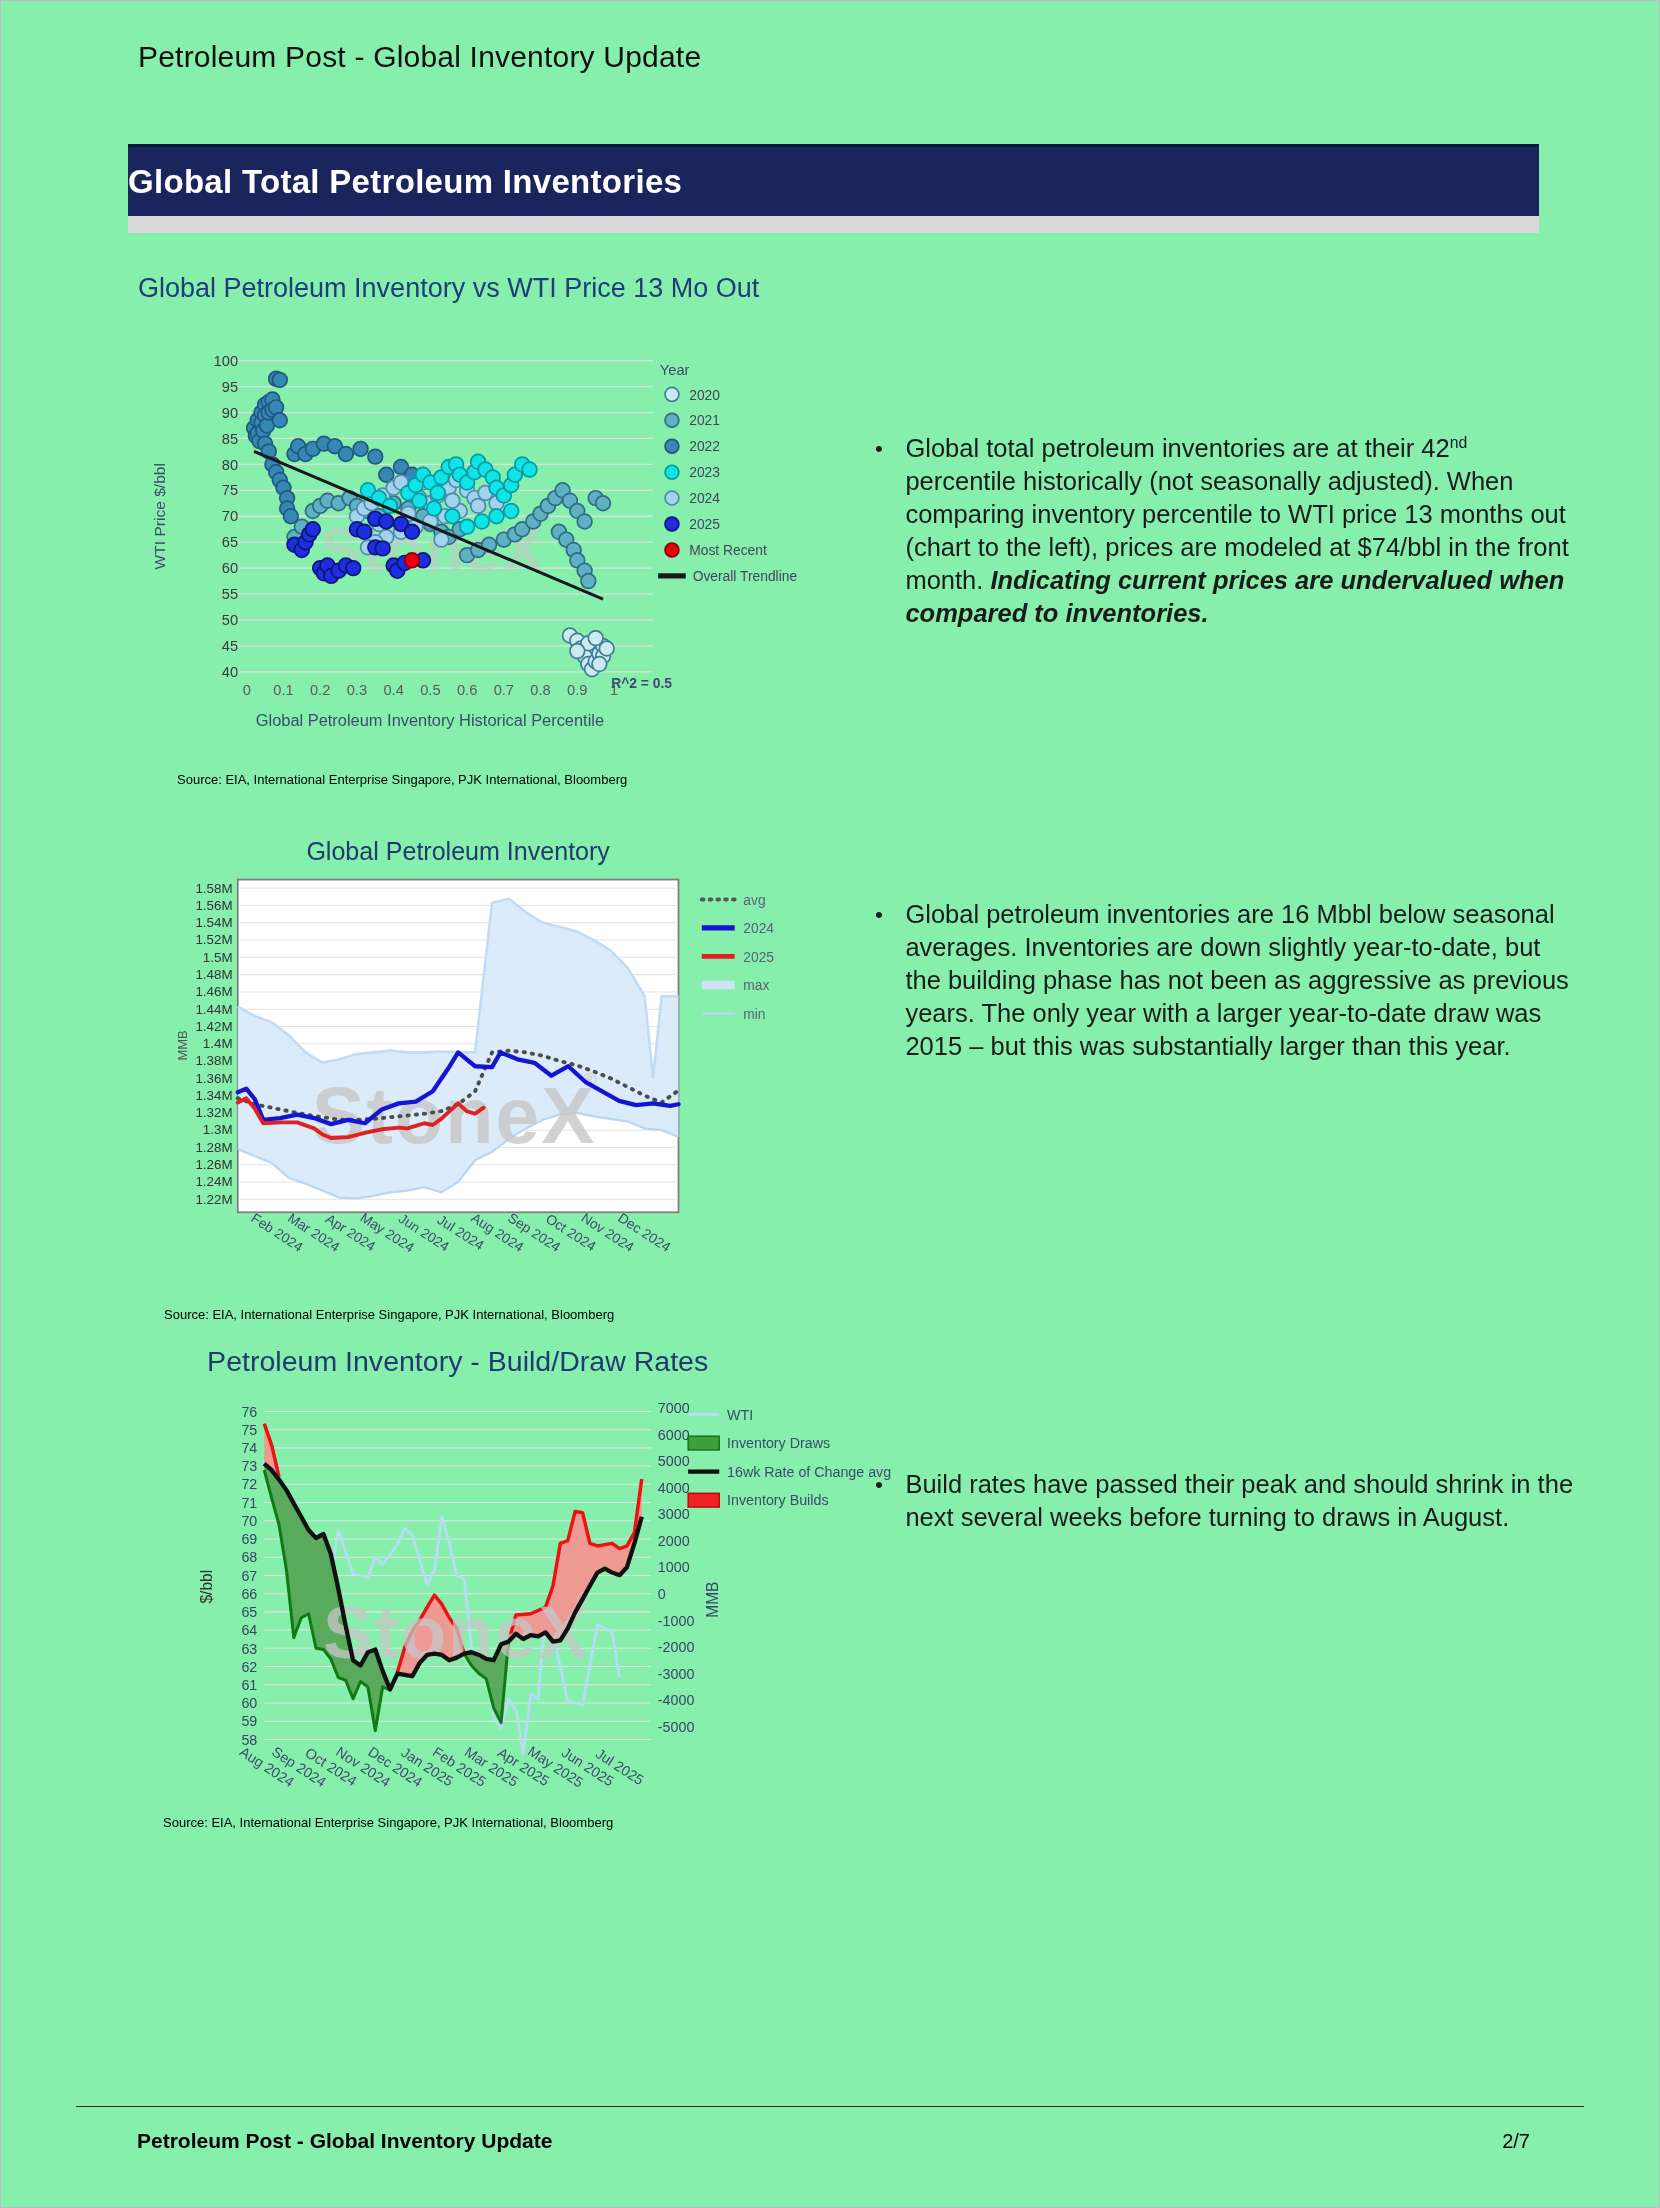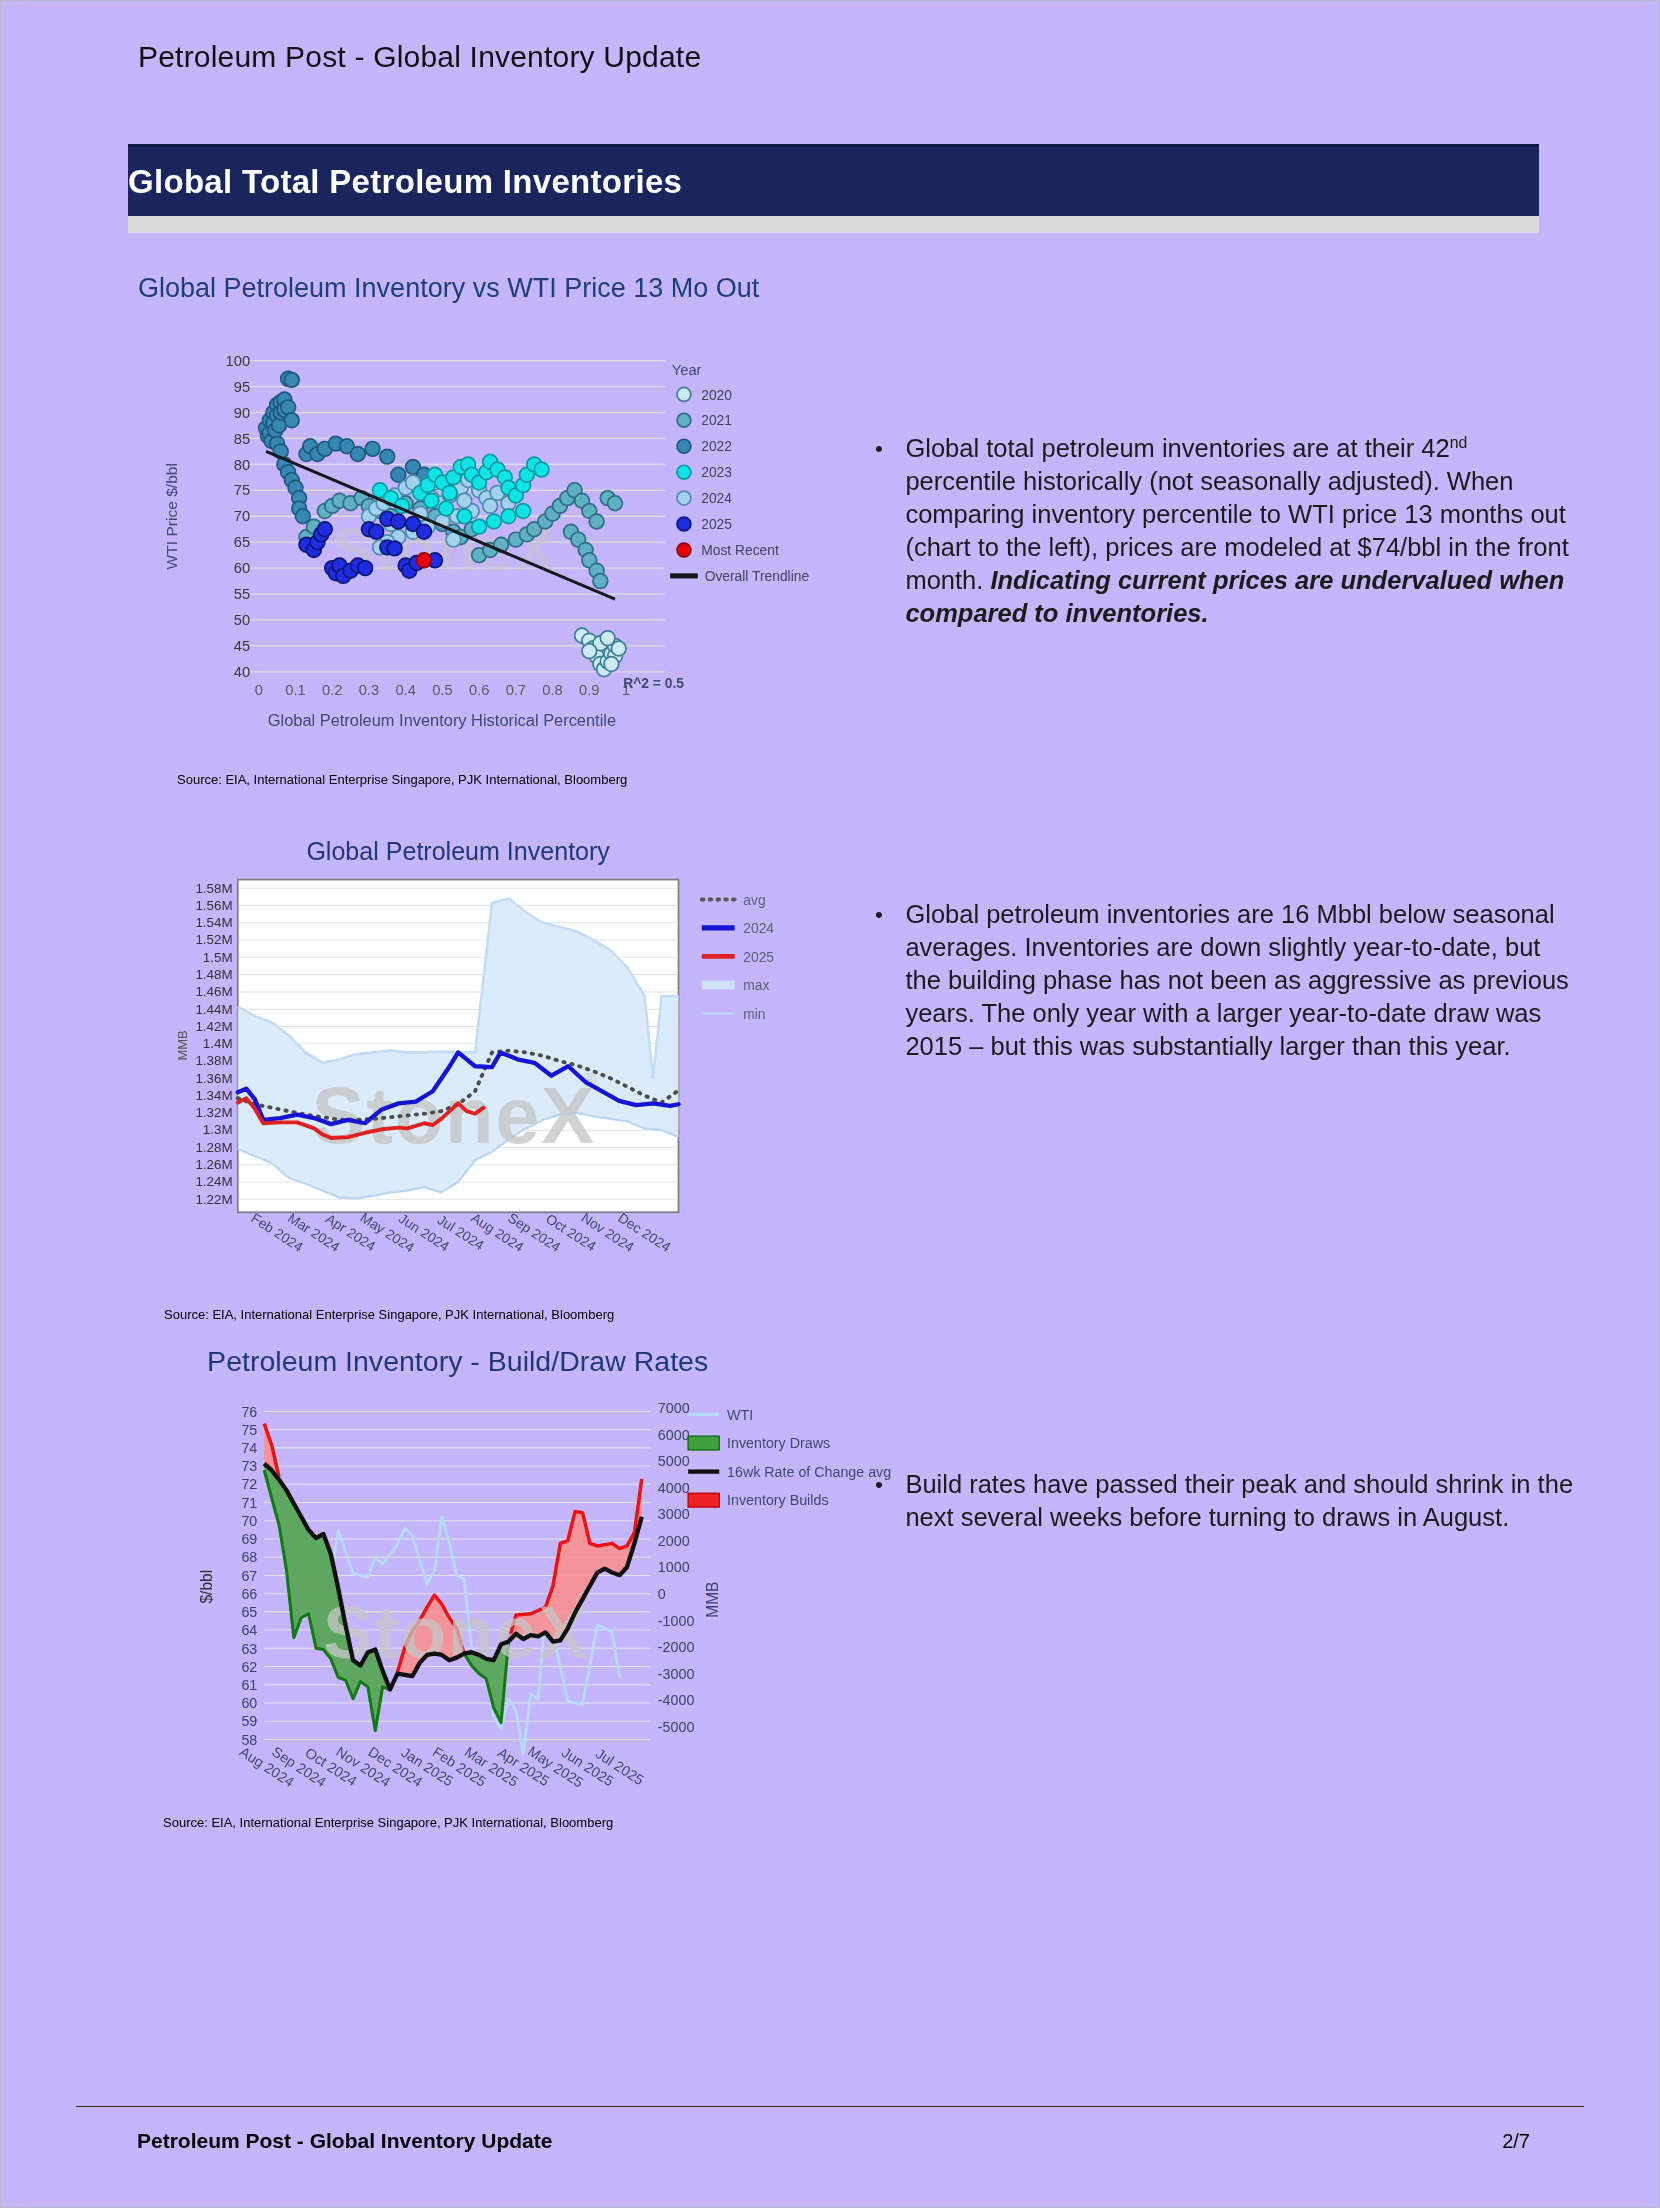--- a/index.html
+++ b/index.html
@@ -1,16 +1,16 @@
 <!DOCTYPE html>
 <html style="font-size:14px"><head>
 <meta charset="utf-8">
 <style>
   html,body{margin:0;padding:0;background:#ffffff;}
-  .page{position:relative;width:1660px;height:2208px;background:#c4b5fd;
+  .page{position:relative;width:1660px;height:2208px;background:#86efac;
         outline:1.7px solid #b9bdc4;outline-offset:-1.7px;overflow:hidden;
         font-family:"Liberation Sans",sans-serif;}
   .hdr{position:absolute;left:138px;top:40px;font-size:30px;font-weight:500;color:#101010;letter-spacing:0.2px;}
   .banner{position:absolute;left:128px;top:144px;width:1411px;height:69px;background:#1a255e;
           border-top:3.5px solid #0d1843;display:flex;align-items:center;}
   .banner span{color:#fff;font-size:33px;font-weight:700;letter-spacing:0.3px;}
   .strip{position:absolute;left:128px;top:216px;width:1411px;height:17.3px;background:#d9d9d9;}
   .sechead{position:absolute;left:138px;top:273px;font-size:27px;font-weight:500;color:#1f3d7a;}
   .chartwrap{position:absolute;}
   .bullet{position:absolute;display:flex;gap:22.5px;width:700px;font-size:25.5px;line-height:33px;color:#1b1b1b;}
@@ -30,21 +30,21 @@
 
   <div class="hdr">Petroleum Post - Global Inventory Update</div>
 
   <div class="banner">
     <span>Global Total Petroleum Inventories</span>
   </div>
   <div class="strip"></div>
 
   <div class="sechead">Global Petroleum Inventory vs WTI Price 13 Mo Out</div>
 
-  <div class="chartwrap" style="left:155px;top:339px;">
+  <div class="chartwrap" style="left:143px;top:339px;">
     <svg id="c1" width="726" height="415" viewBox="0 0 840 480">
         <g>
           <line x1="104" x2="590" y1="25" y2="25" stroke="#dedede" stroke-width="1.5"></line>
           <line x1="104" x2="590" y1="55" y2="55" stroke="#dedede" stroke-width="1.5"></line>
           <line x1="104" x2="590" y1="85" y2="85" stroke="#dedede" stroke-width="1.5"></line>
           <line x1="104" x2="590" y1="115" y2="115" stroke="#dedede" stroke-width="1.5"></line>
           <line x1="104" x2="590" y1="145" y2="145" stroke="#dedede" stroke-width="1.5"></line>
           <line x1="104" x2="590" y1="175" y2="175" stroke="#dedede" stroke-width="1.5"></line>
           <line x1="104" x2="590" y1="205" y2="205" stroke="#dedede" stroke-width="1.5"></line>
           <line x1="104" x2="590" y1="235" y2="235" stroke="#dedede" stroke-width="1.5"></line>

